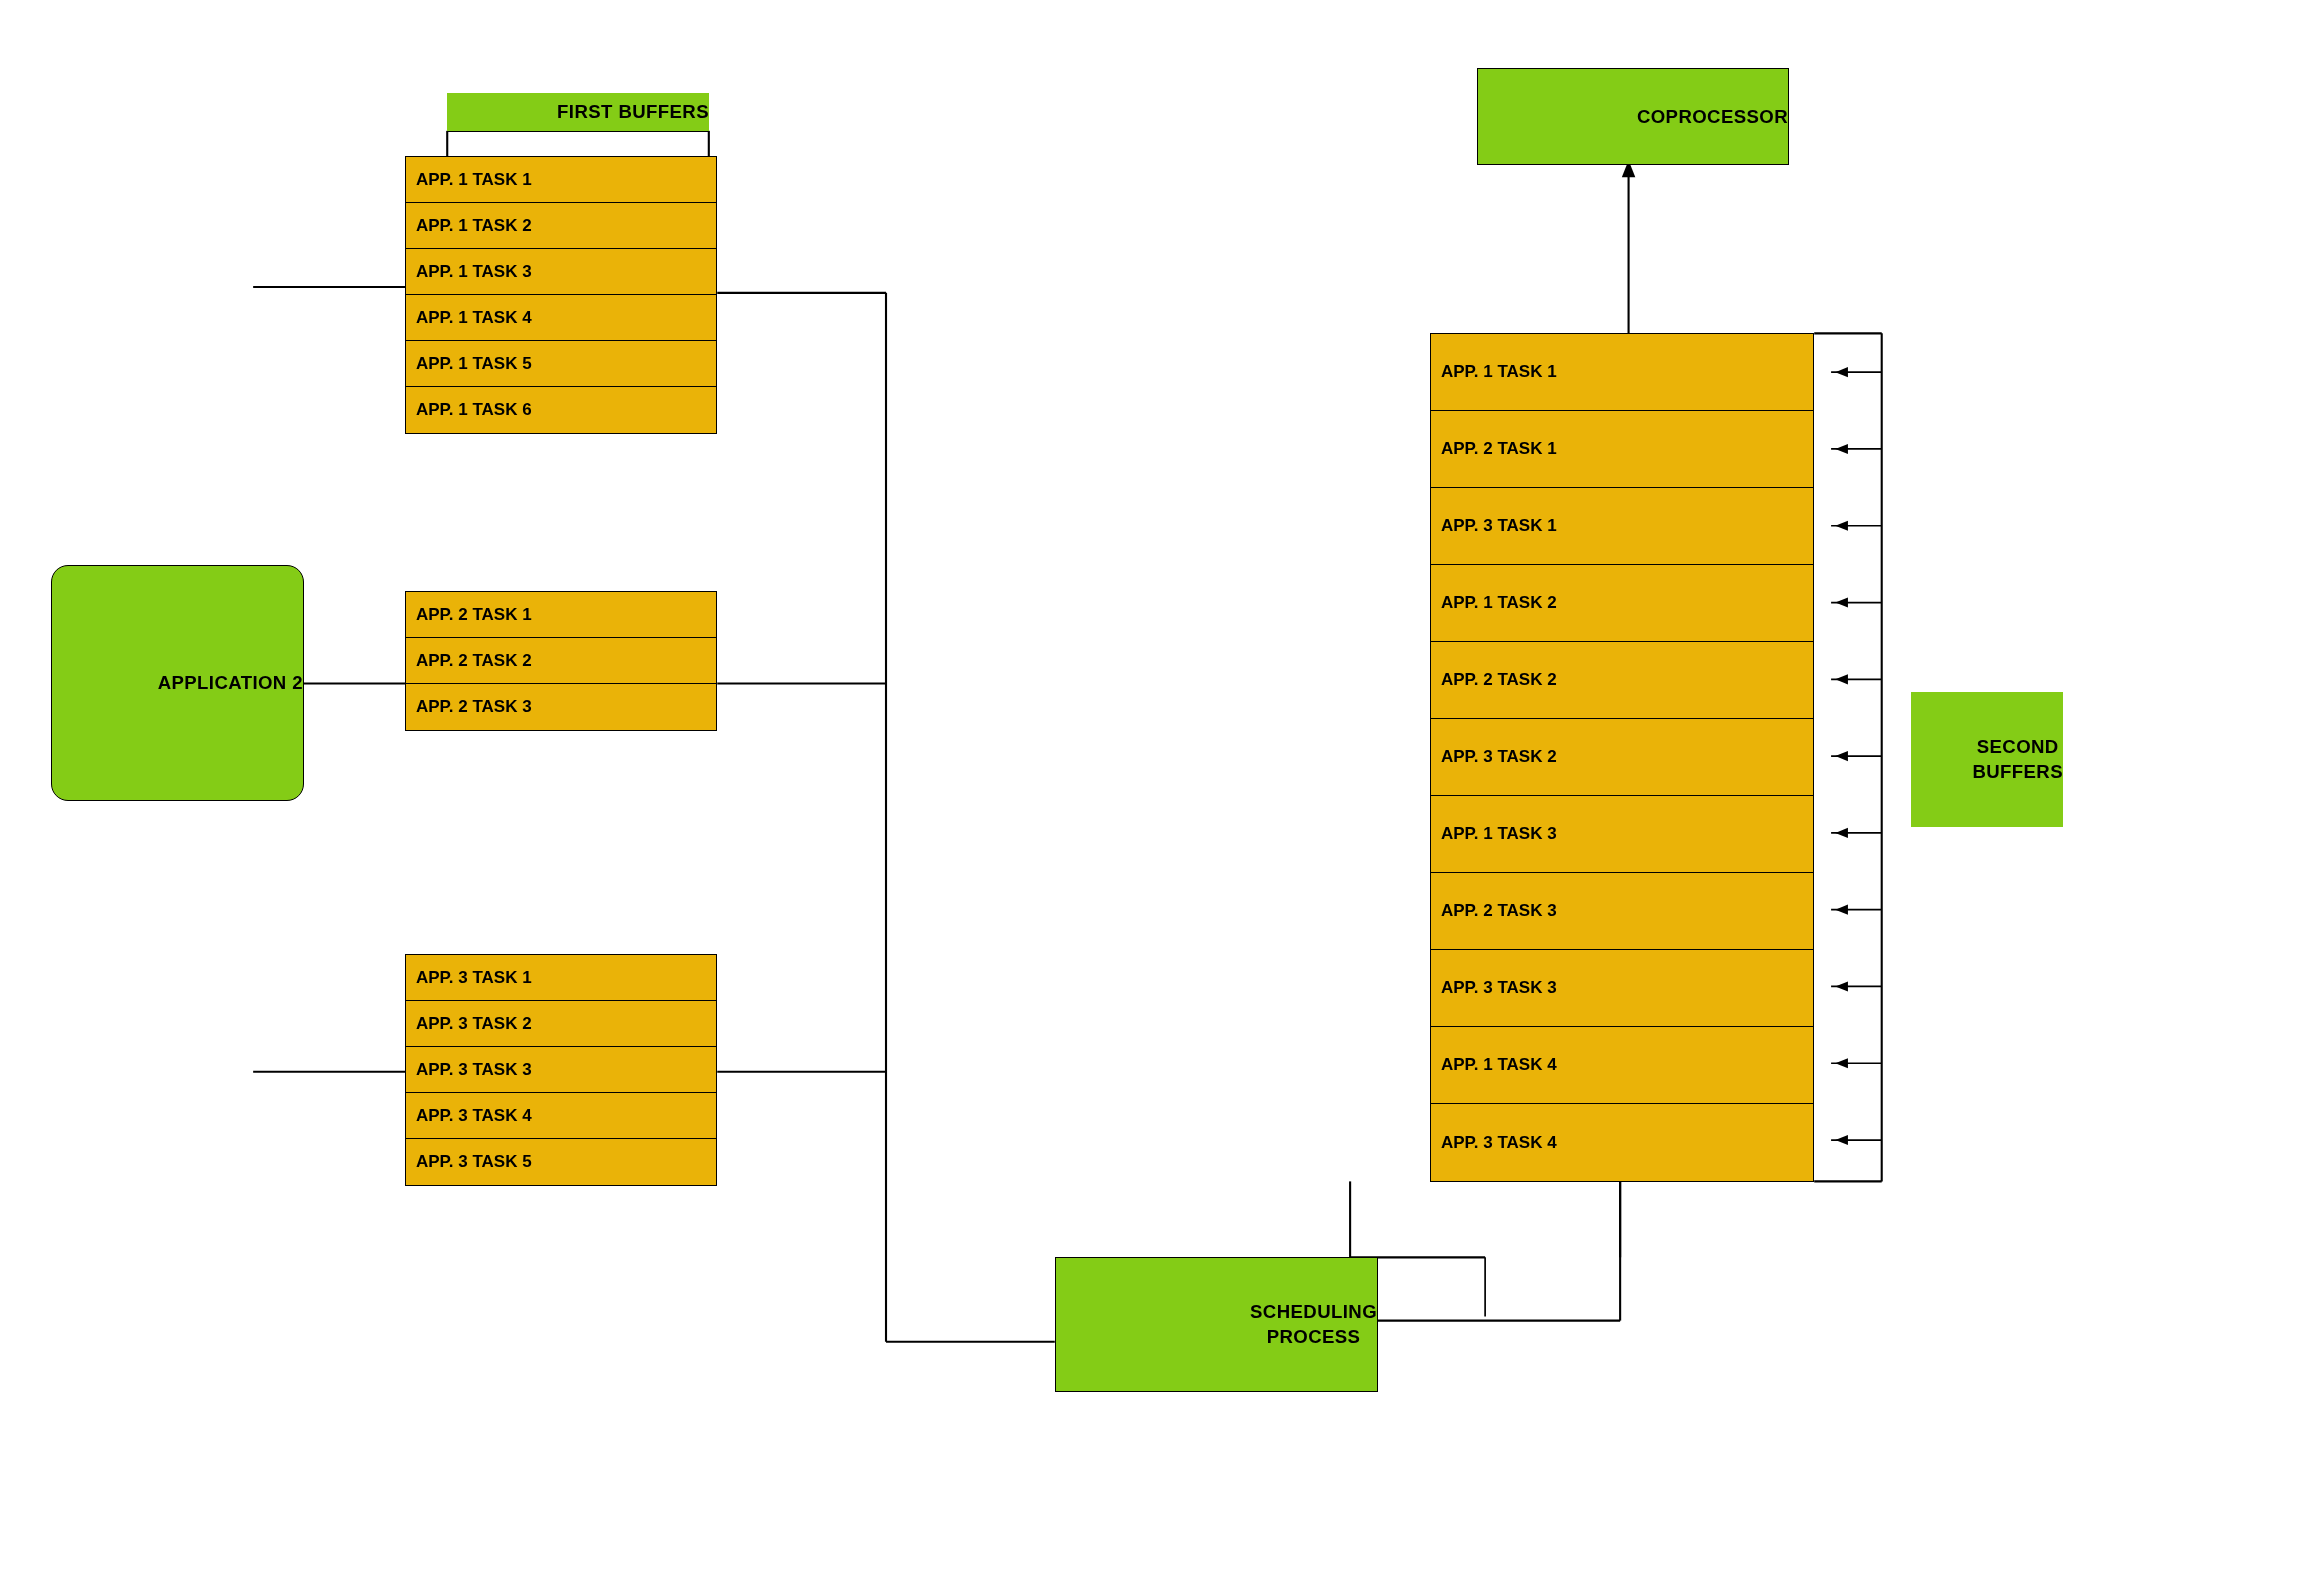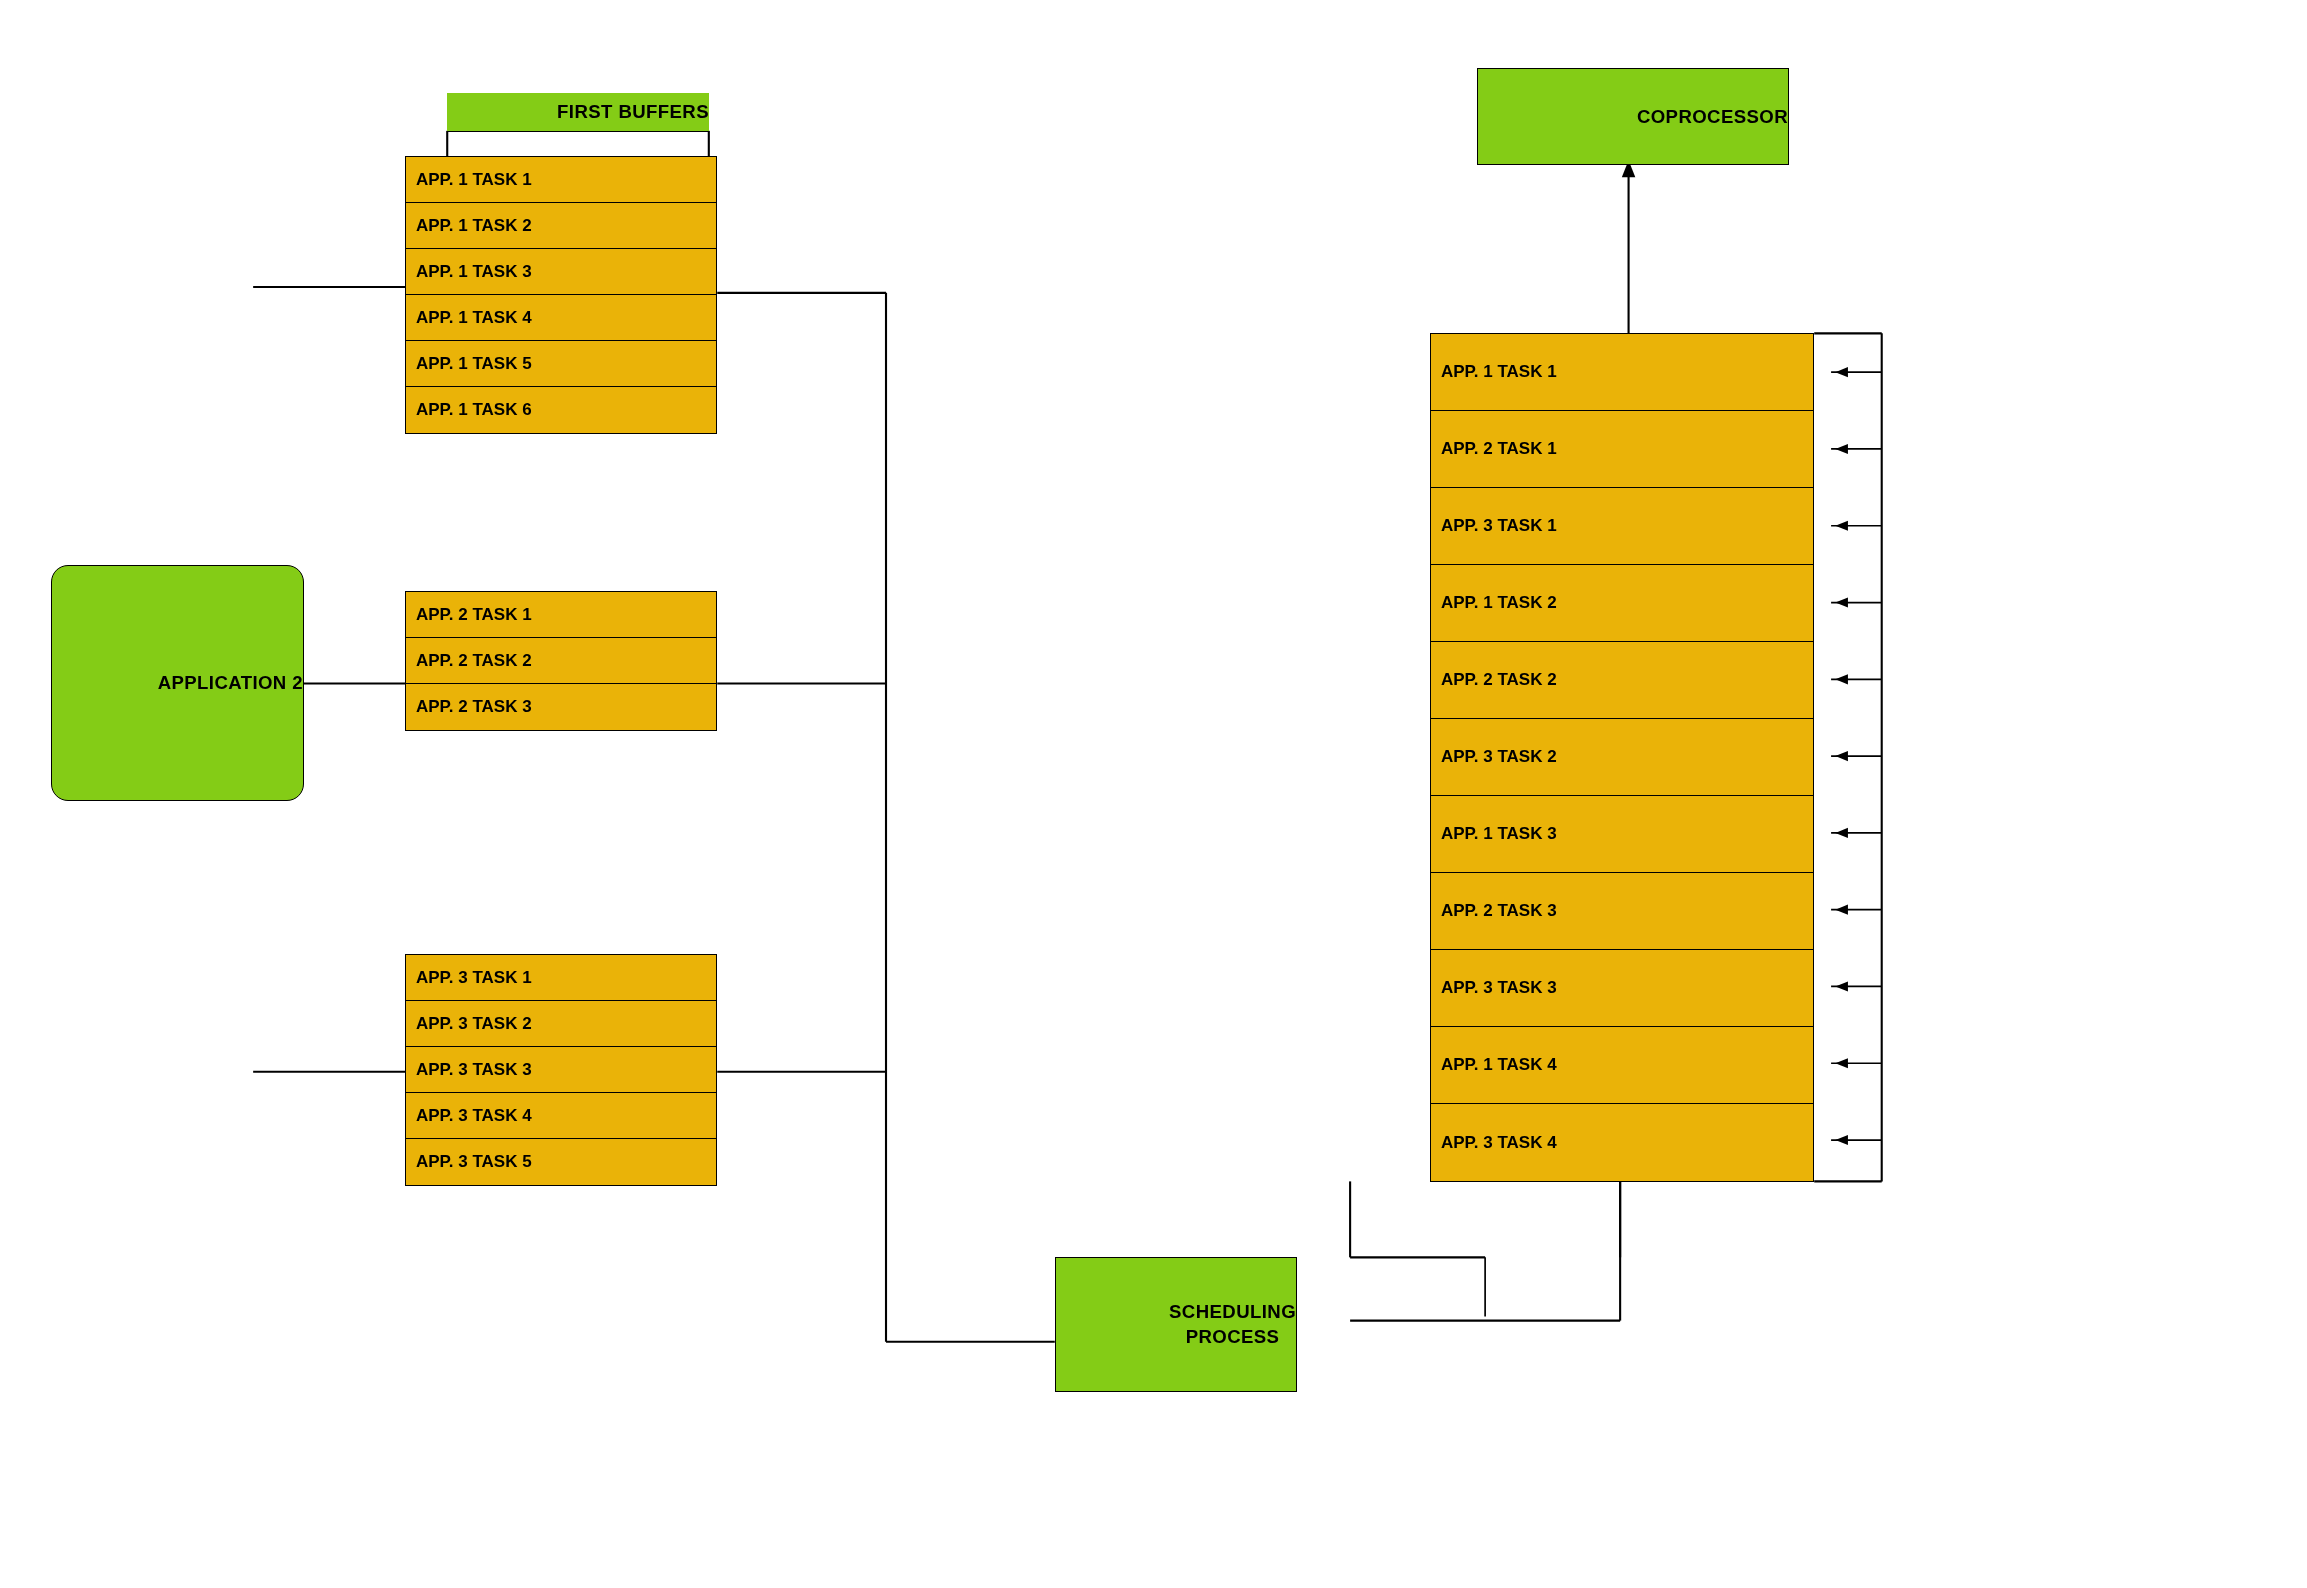--- a/index.html
+++ b/index.html
@@ -179,19 +179,22 @@
     <div class="task-item" style="height:77px;">APP. 1 TASK 2</div>
     <div class="task-item" style="height:77px;">APP. 2 TASK 2</div>
     <div class="task-item" style="height:77px;">APP. 3 TASK 2</div>
     <div class="task-item" style="height:77px;">APP. 1 TASK 3</div>
     <div class="task-item" style="height:77px;">APP. 2 TASK 3</div>
     <div class="task-item" style="height:77px;">APP. 3 TASK 3</div>
     <div class="task-item" style="height:77px;">APP. 1 TASK 4</div>
     <div class="task-item" style="height:77px;">APP. 3 TASK 4</div>
   </div>
 
-
-  <div class="box" style="left:1055px; top:1257px; width:242px; height:135px; font-size:18.6px; line-height:1.3;">
+  <div class="box" style="left:1911px; top:692px; width:152px; height:135px; border:none; font-size:18.6px; font-weight:bold; text-align:center; line-height:1.3;">
+    <span>SECOND<br>BUFFERS</span>
+  </div>
+
+  <div class="box" style="left:1055px; top:1257px; width:323px; height:135px; font-size:18.6px; line-height:1.3;">
     <span>SCHEDULING<br>PROCESS</span>
   </div>
 
 </div>
 
 
 </body></html>

